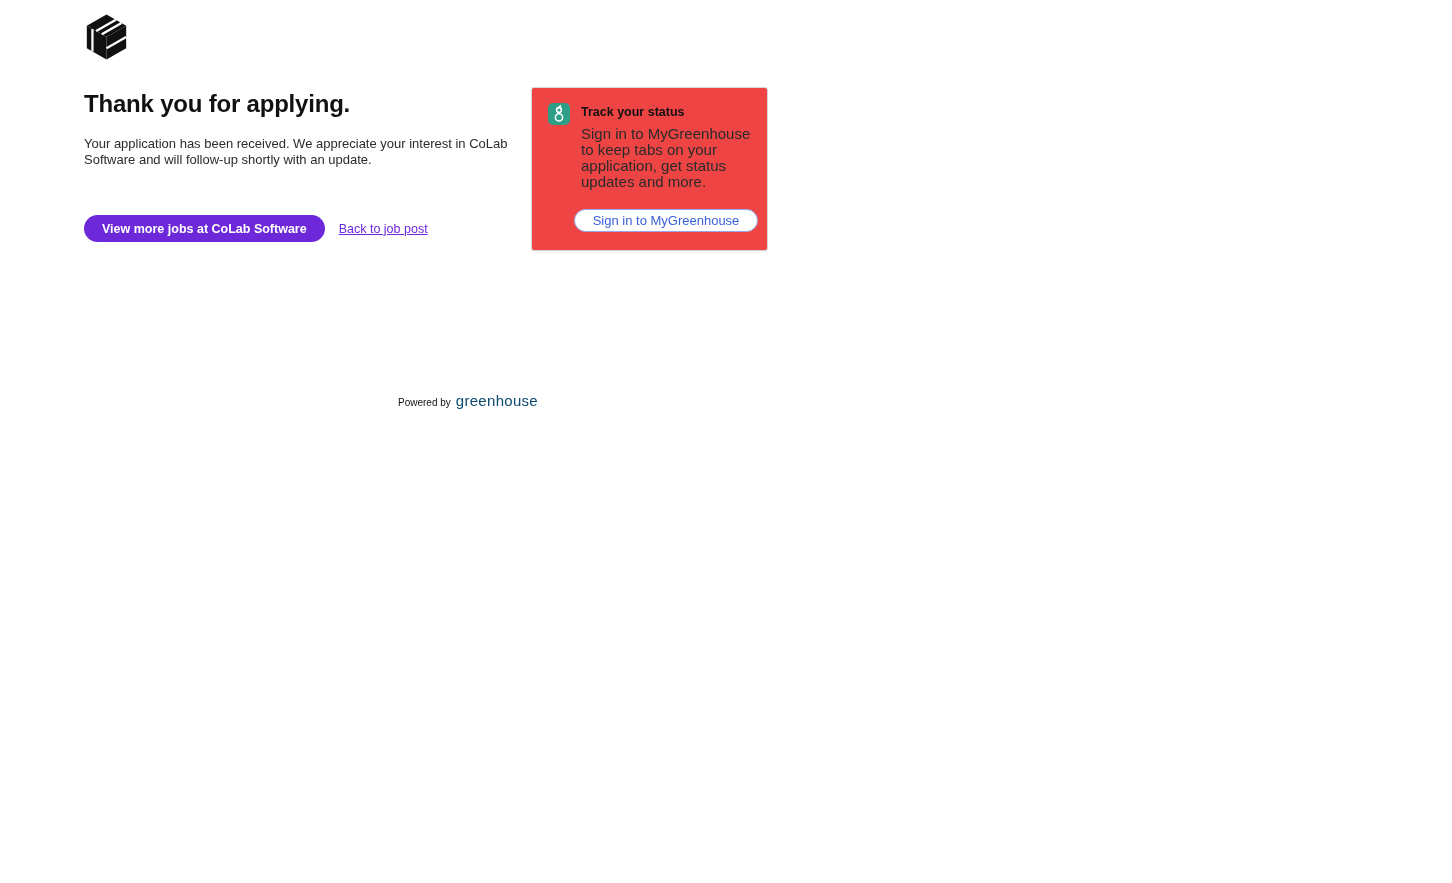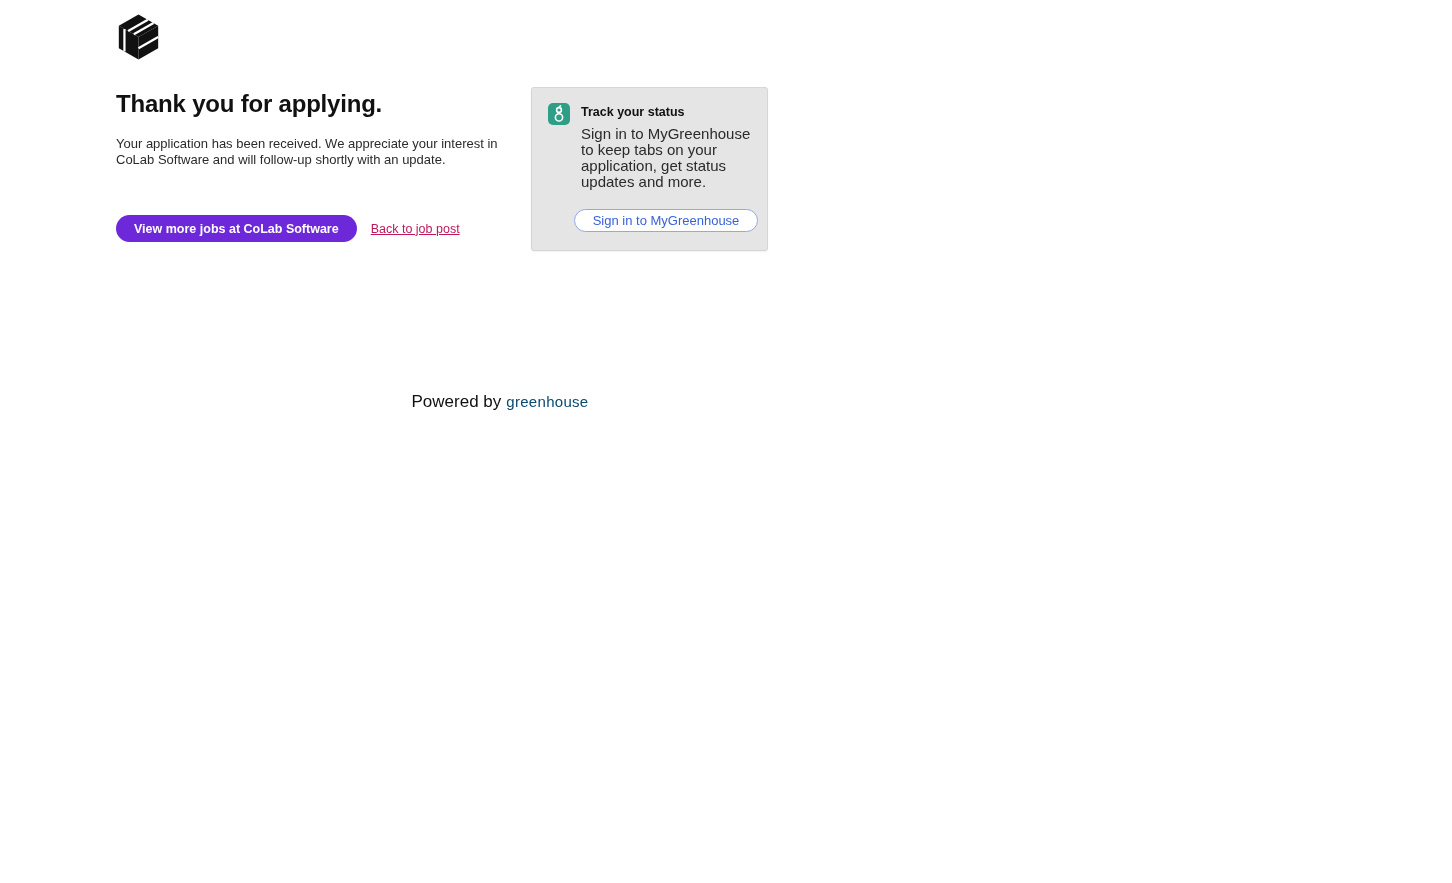--- a/index.html
+++ b/index.html
@@ -5,21 +5,21 @@
   * { margin: 0; padding: 0; box-sizing: border-box; }
   html, body {
     background: #ffffff;
     font-family: "Liberation Sans", "DejaVu Sans", sans-serif;
     color: #1a1a1a;
   }
   body { min-height: 883px; width: 1452px; overflow: hidden; }
 
   .page {
     padding-top: 12px;
-    padding-left: 116px;
+    padding-left: 84px;
     width: 768px; 
   }
 
   
   .logo-wrap { margin-bottom: 28px; }
   .logo-wrap svg { display: block; }
 
   
   .content-row {
     display: flex;
@@ -55,33 +55,33 @@
     border-radius: 999px;
     height: 27px;
     padding: 0 18px;
     font-size: 12.5px;
     font-weight: 600;
     font-family: inherit;
     cursor: pointer;
     white-space: nowrap;
   }
   a.back-link {
-    color: #be185d;
+    color: #6d28d9;
     font-size: 12.5px;
     text-decoration: underline;
     cursor: pointer;
   }
 
   
   .status-card {
     width: 237px;
     min-height: 147px;
     border: 1px solid #d6d6d6;
     border-radius: 3px;
-    background: #e5e5e5;
+    background: #ef4444;
     box-shadow: 0 1px 2px rgba(0,0,0,0.06);
     padding: 15px 16px 18px 16px;
     flex-shrink: 0;
     margin-top: -3px;
   }
   .card-header {
     display: flex;
     align-items: flex-start;
     gap: 11px;
   }
@@ -130,21 +130,21 @@
   
   .footer {
     margin-top: 141px;
     width: 768px;
     display: flex;
     justify-content: center;
     align-items: baseline;
     gap: 5px;
   }
   .powered-by {
-    font-size: 17px;
+    font-size: 10px;
     color: #111111;
   }
   .greenhouse-wordmark {
     font-size: 15px;
     color: #0c4a6e;
     letter-spacing: 0.3px;
     cursor: pointer;
     text-decoration: none;
   }
 </style>

